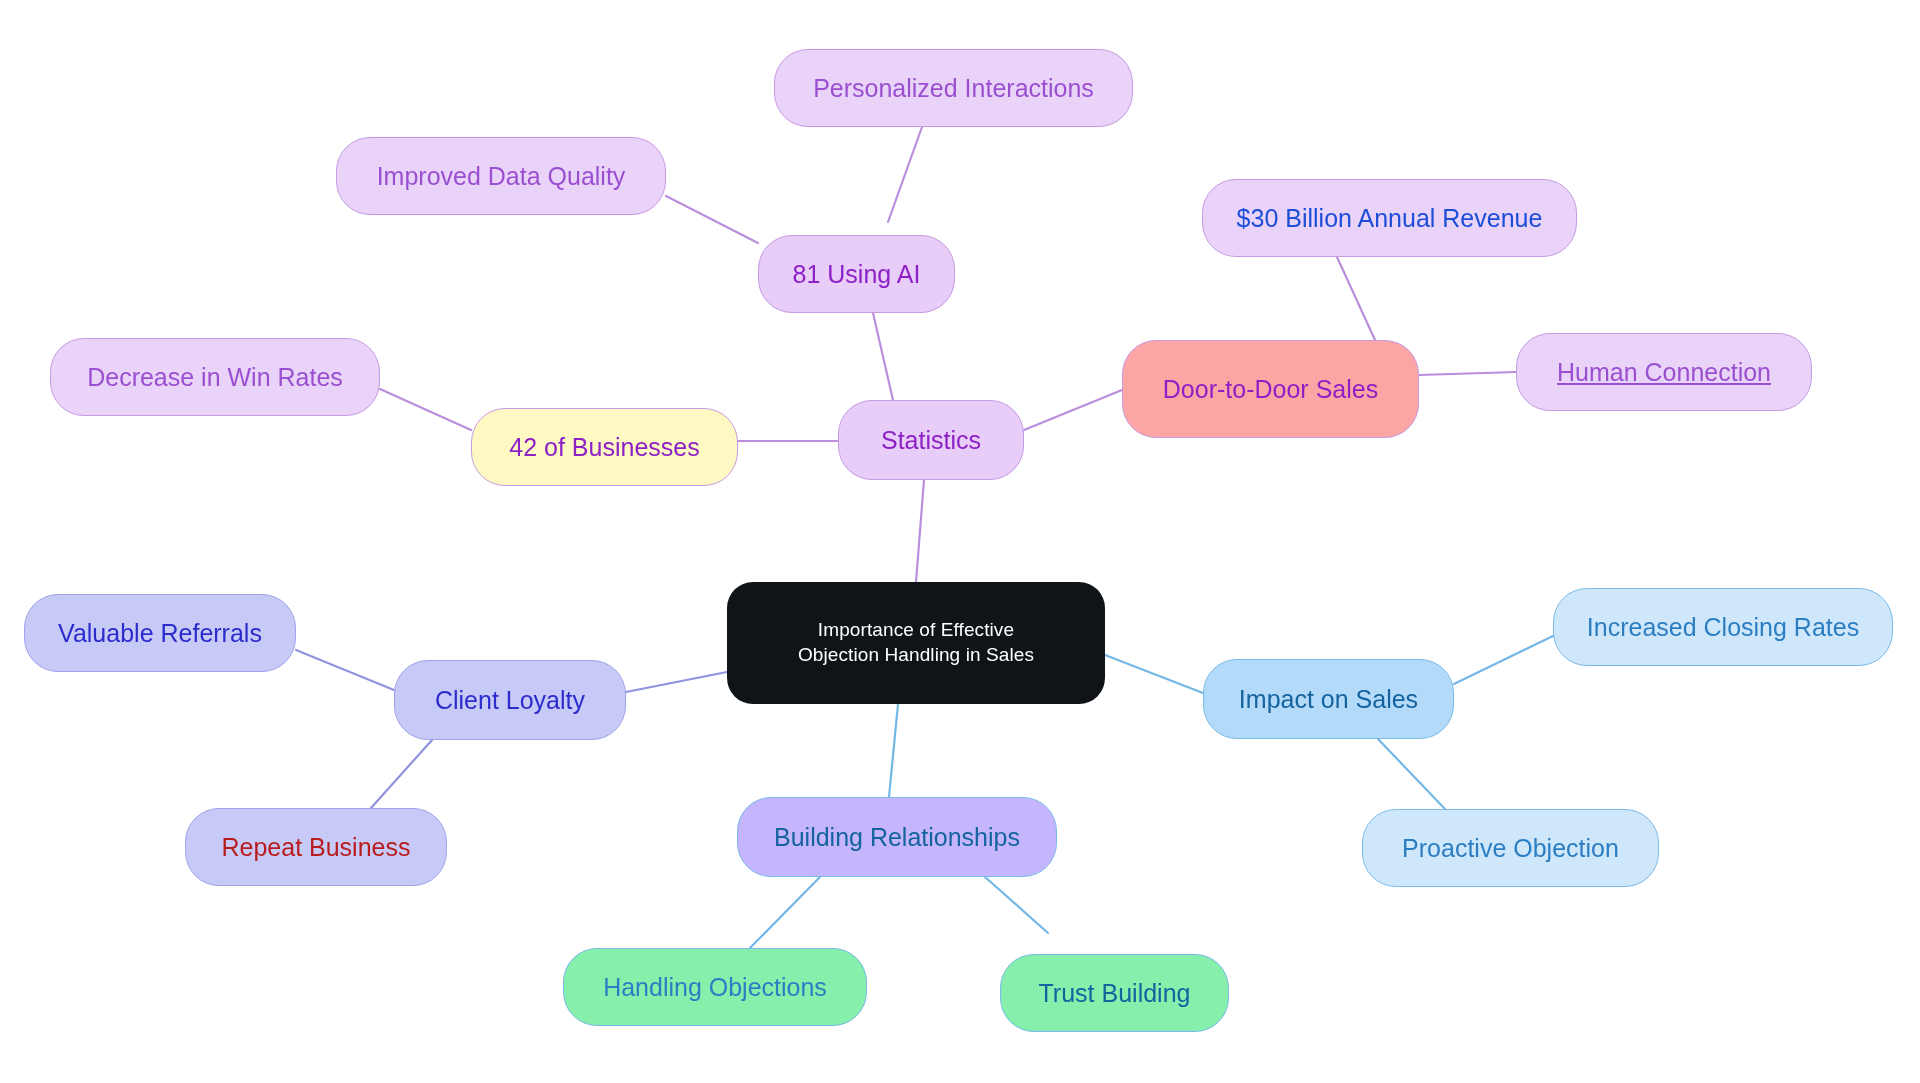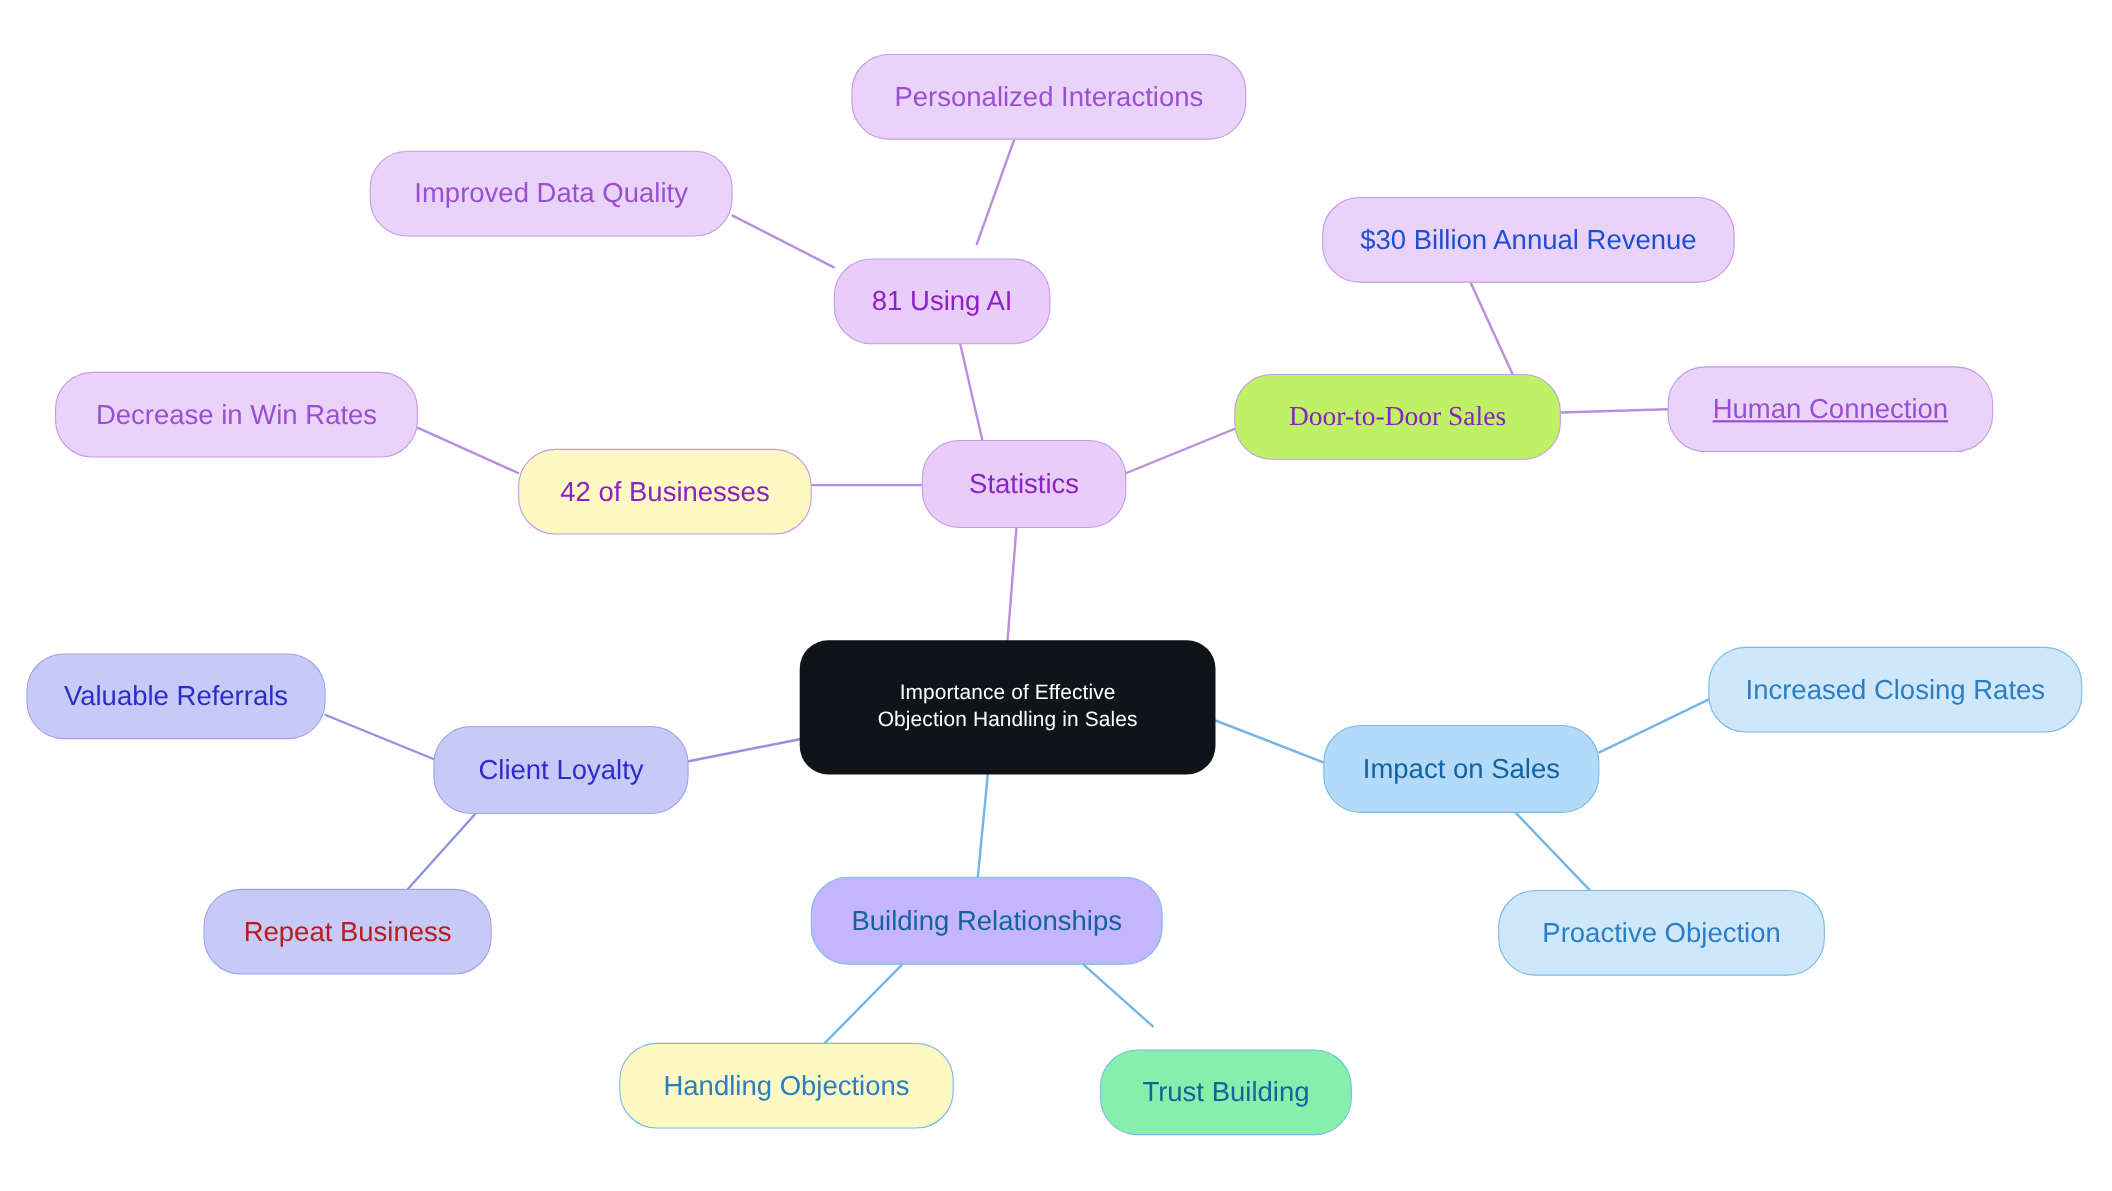--- a/index.html
+++ b/index.html
@@ -77,26 +77,26 @@
     </svg>
   <div id="node-layer">
       <div class="node node-root" style="left: 727px; top: 582px; width: 378px; height: 122px; background: rgb(16, 20, 25); border-color: rgb(16, 20, 25); color: rgb(255, 255, 255);">Importance of Effective
 Objection Handling in Sales</div>
       <div class="node node-branch" style="left: 838px; top: 400px; width: 186px; height: 80px; background: rgb(231, 205, 247); border-color: rgb(199, 154, 228); color: rgb(141, 33, 198);">Statistics</div>
       <div class="node node-branch" style="left: 758px; top: 222px; width: 197px; height: 78px; background: rgb(231, 205, 247); border-color: rgb(199, 154, 228); color: rgb(141, 33, 198); margin-top: 13px;">81 Using AI</div>
       <div class="node node-leaf" style="left: 774px; top: 49px; width: 359px; height: 78px; background: rgb(234, 211, 249); border-color: rgb(199, 154, 228); color: rgb(154, 79, 209);">Personalized Interactions</div>
       <div class="node node-leaf" style="left: 336px; top: 137px; width: 330px; height: 78px; background: rgb(234, 211, 249); border-color: rgb(199, 154, 228); color: rgb(154, 79, 209);">Improved Data Quality</div>
       <div class="node node-branch" style="left: 471px; top: 408px; width: 267px; height: 78px; background: #fef9c3; border-color: rgb(199, 154, 228); color: rgb(141, 33, 198);">42 of Businesses</div>
       <div class="node node-leaf" style="left: 50px; top: 338px; width: 330px; height: 78px; background: rgb(234, 211, 249); border-color: rgb(199, 154, 228); color: rgb(154, 79, 209);">Decrease in Win Rates</div>
-      <div class="node node-branch" style="left: 1122px; top: 340px; width: 297px; height: 78px; background: #bef264; border-color: rgb(199, 154, 228); color: rgb(141, 33, 198); font-family: Liberation Serif, serif;">Door-to-Door Sales</div>
+      <div class="node node-branch" style="left: 1122px; top: 340px; width: 297px; height: 98px; background: #fca5a5; border-color: rgb(199, 154, 228); color: rgb(141, 33, 198);">Door-to-Door Sales</div>
       <div class="node node-leaf" style="left: 1202px; top: 179px; width: 375px; height: 78px; background: rgb(234, 211, 249); border-color: rgb(199, 154, 228); color: #1d4ed8;">$30 Billion Annual Revenue</div>
       <div class="node node-leaf" style="left: 1516px; top: 333px; width: 296px; height: 78px; background: rgb(234, 211, 249); border-color: rgb(199, 154, 228); color: rgb(154, 79, 209); text-decoration: underline;">Human Connection</div>
       <div class="node node-branch" style="left: 1203px; top: 659px; width: 251px; height: 80px; background: rgb(179, 218, 248); border-color: rgb(121, 187, 232); color: rgb(20, 99, 159);">Impact on Sales</div>
       <div class="node node-leaf" style="left: 1553px; top: 588px; width: 340px; height: 78px; background: rgb(207, 231, 251); border-color: rgb(121, 187, 232); color: rgb(43, 126, 194);">Increased Closing Rates</div>
       <div class="node node-leaf" style="left: 1362px; top: 809px; width: 297px; height: 78px; background: rgb(207, 231, 251); border-color: rgb(121, 187, 232); color: rgb(43, 126, 194);">Proactive Objection</div>
       <div class="node node-branch" style="left: 737px; top: 797px; width: 320px; height: 80px; background: #c4b5fd; border-color: rgb(121, 187, 232); color: rgb(20, 99, 159);">Building Relationships</div>
-      <div class="node node-leaf" style="left: 563px; top: 948px; width: 304px; height: 78px; background: #fef9c3; border-color: rgb(121, 187, 232); color: rgb(43, 126, 194);">Handling Objections</div>
+      <div class="node node-leaf" style="left: 563px; top: 948px; width: 304px; height: 78px; background: #86efac; border-color: rgb(121, 187, 232); color: rgb(43, 126, 194);">Handling Objections</div>
       <div class="node node-leaf" style="left: 1000px; top: 933px; width: 229px; height: 78px; background: #86efac; border-color: rgb(121, 187, 232); color: rgb(20, 99, 159); margin-top: 21px;">Trust Building</div>
       <div class="node node-branch" style="left: 394px; top: 660px; width: 232px; height: 80px; background: rgb(199, 201, 246); border-color: rgb(159, 163, 234); color: rgb(44, 44, 204);">Client Loyalty</div>
       <div class="node node-leaf" style="left: 24px; top: 594px; width: 272px; height: 78px; background: rgb(199, 201, 246); border-color: rgb(159, 163, 234); color: rgb(44, 44, 204);">Valuable Referrals</div>
       <div class="node node-leaf" style="left: 185px; top: 808px; width: 262px; height: 78px; background: rgb(199, 201, 246); border-color: rgb(159, 163, 234); color: #b91c1c;">Repeat Business</div>
     </div>
 </div>
 
 </body></html>

